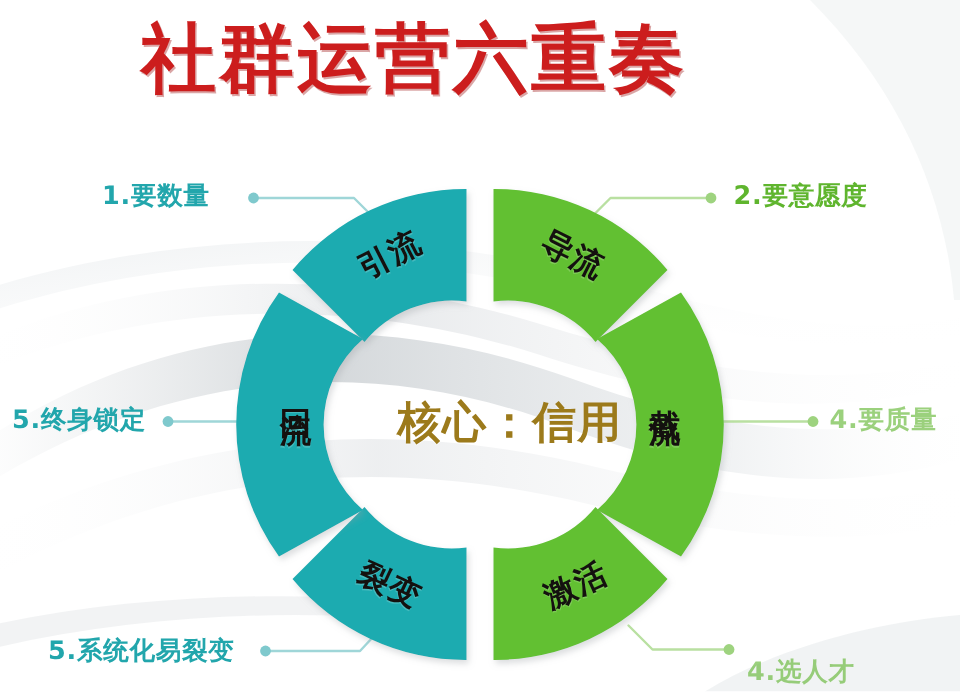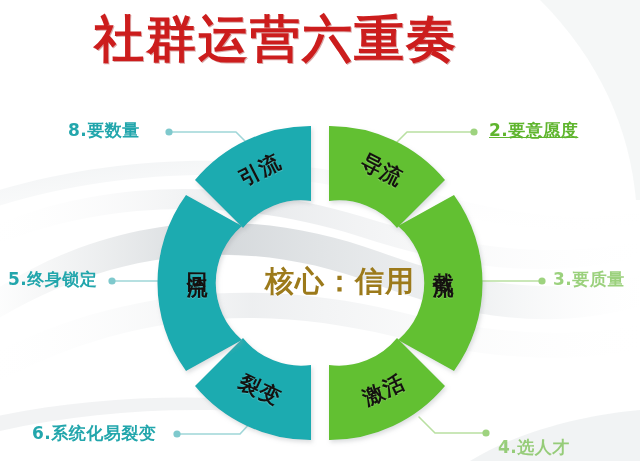--- a/index.html
+++ b/index.html
@@ -201,25 +201,25 @@
   <div class="seg-label vert" style="left:432px;top:256px;">截流</div>
 
   <div class="seg-label" style="left:362px;top:376px;transform:rotate(-25deg);">激活</div>
 
   <div class="seg-label" style="left:238px;top:376px;transform:rotate(25deg);">裂变</div>
 
   <div class="seg-label vert" style="left:186px;top:256px;">回流</div>
 
   <div class="center-text" style="color: rgb(156, 122, 27);">核心：信用</div>
 
-  <div class="callout teal" style="left: 68px; top: 119px; color: rgb(34, 166, 172);">8.要数量</div>
-
-  <div class="callout green" style="left: 489px; top: 119px; color: rgb(95, 181, 46); text-decoration: underline;">2.要意愿度</div>
-
-  <div class="callout green faded" style="left: 553px; top: 268px; color: rgb(95, 181, 46);">3.要质量</div>
+  <div class="callout teal" style="left: 68px; top: 119px; color: rgb(34, 166, 172);">1.要数量</div>
+
+  <div class="callout green" style="left: 489px; top: 119px; color: rgb(95, 181, 46);">2.要意愿度</div>
+
+  <div class="callout green faded" style="left: 553px; top: 268px; color: rgb(95, 181, 46);">4.要质量</div>
 
   <div class="callout green faded" style="left: 498px; top: 421px; color: rgb(95, 181, 46); margin-top: 15px;">4.选人才</div>
 
-  <div class="callout teal" style="left: 32px; top: 422px; color: rgb(34, 166, 172);">6.系统化易裂变</div>
+  <div class="callout teal" style="left: 32px; top: 422px; color: rgb(34, 166, 172);">5.系统化易裂变</div>
 
   <div class="callout teal" style="left: 8px; top: 268px; color: rgb(34, 166, 172);">5.终身锁定</div>
 
 </div>
 
 </body></html>

